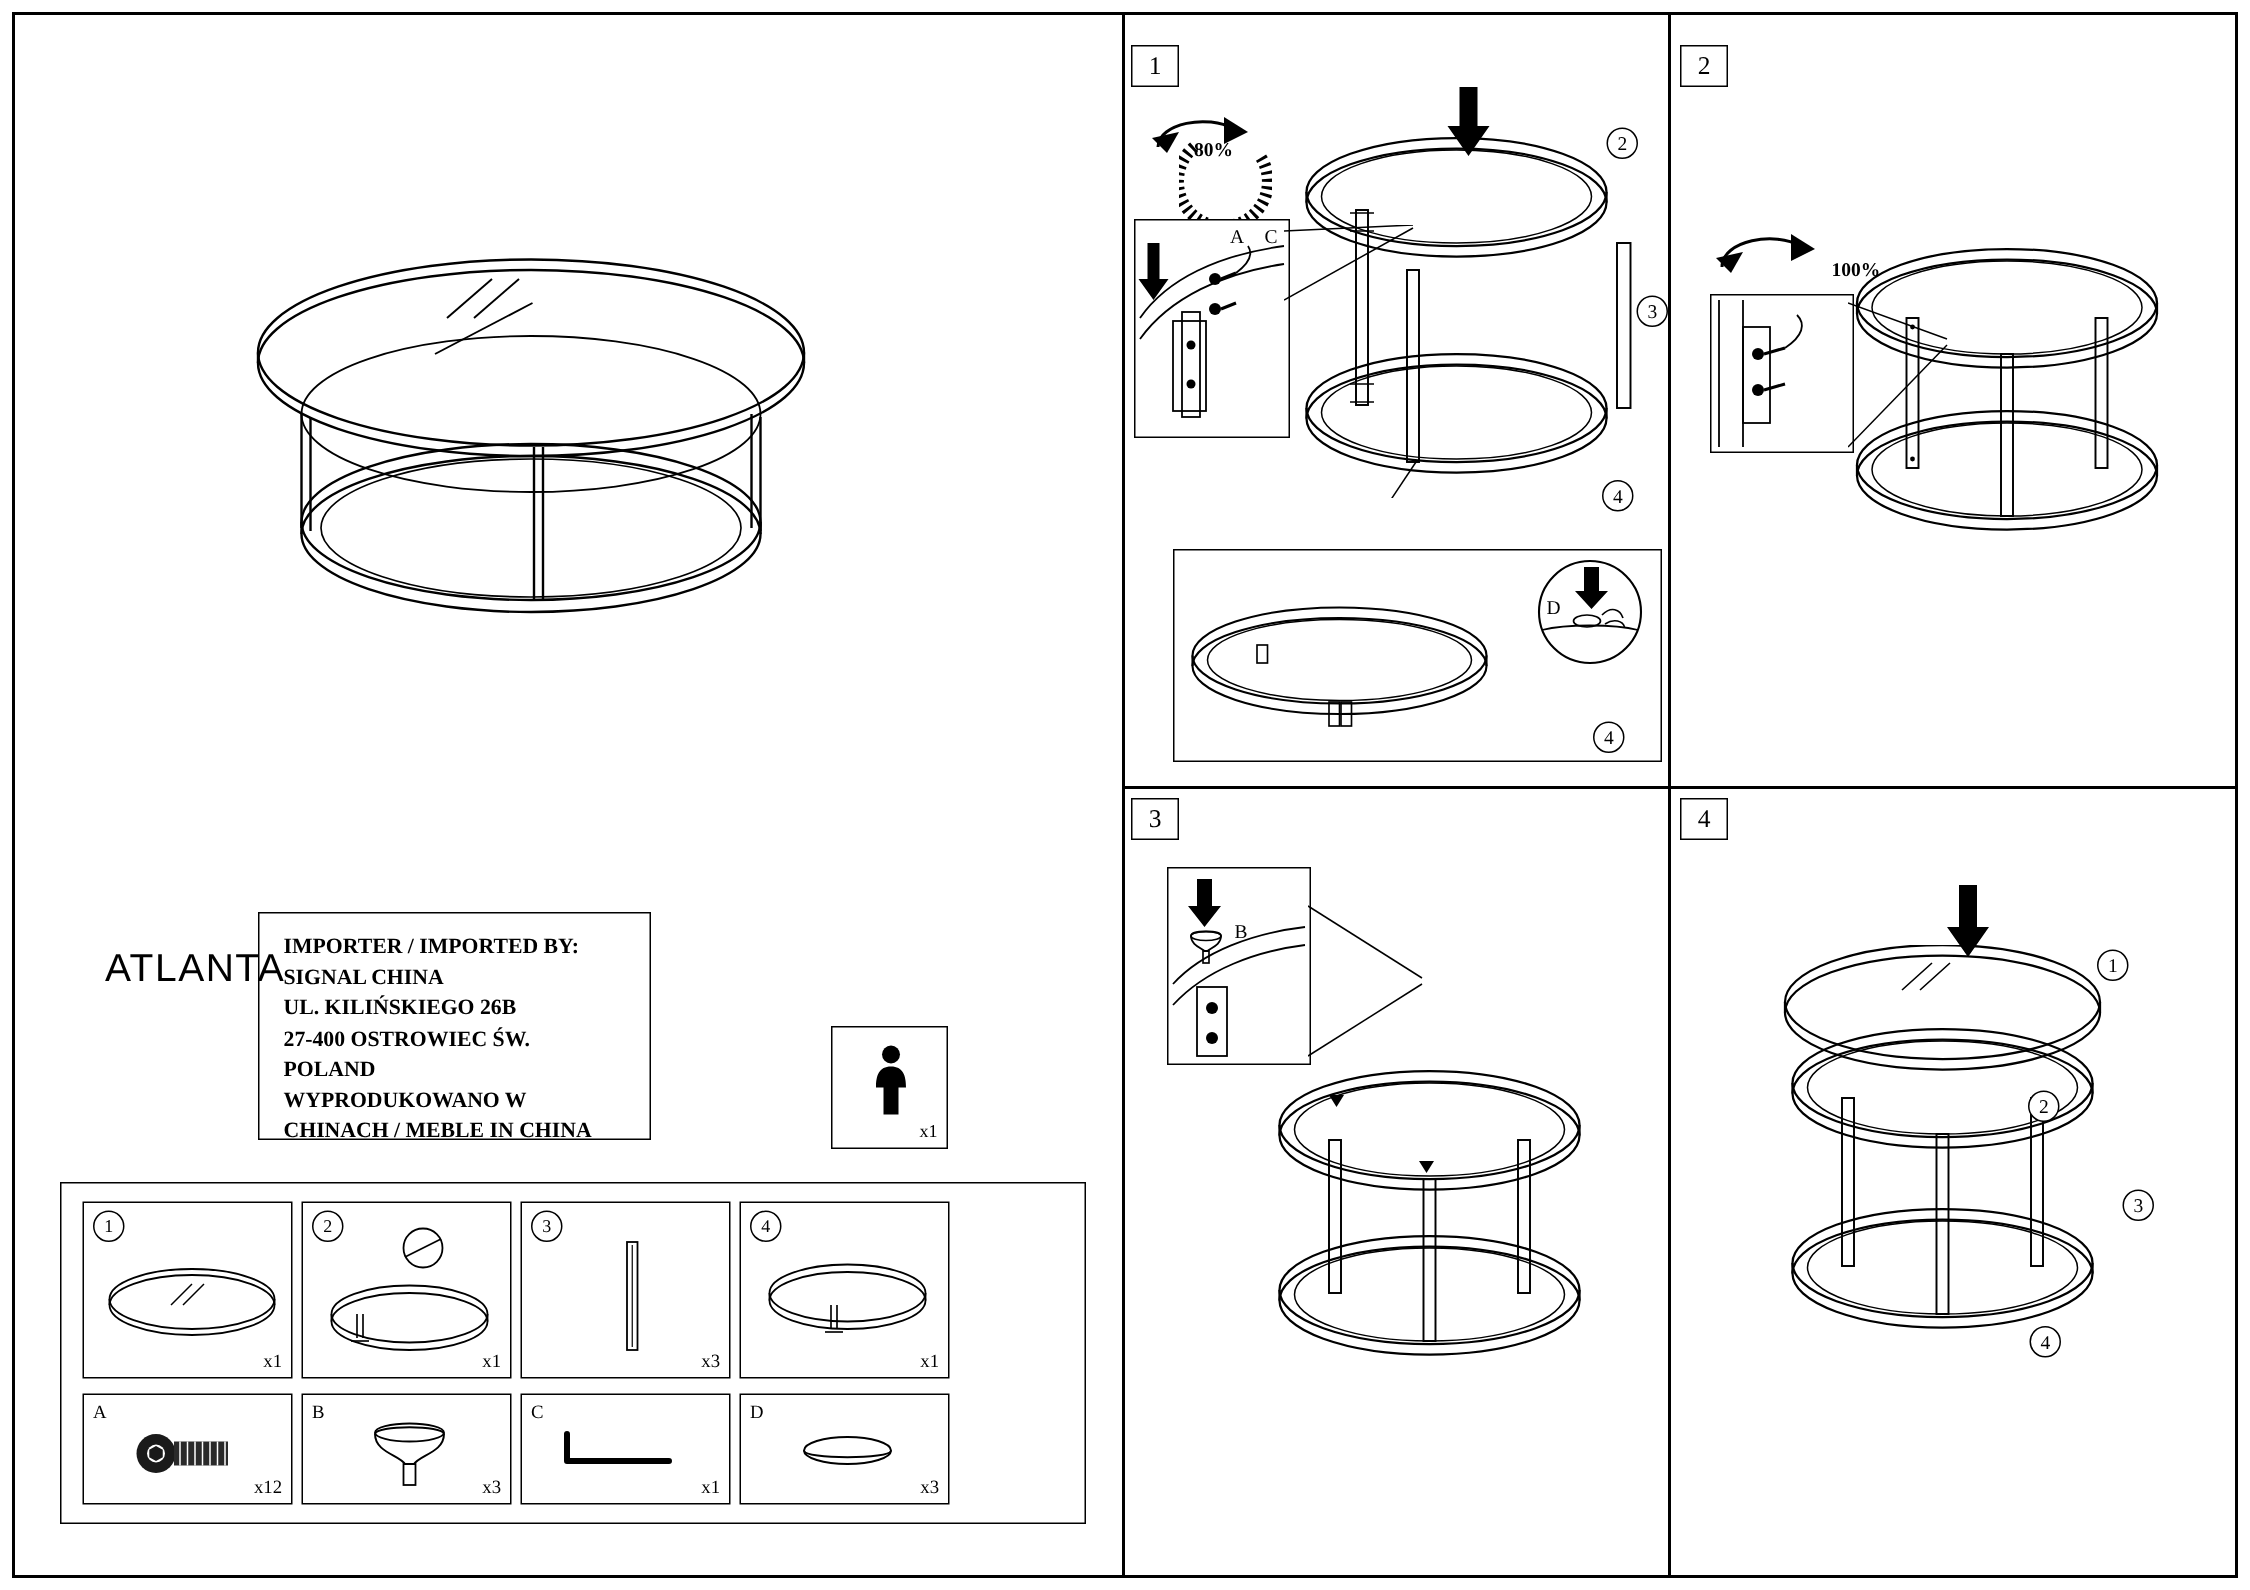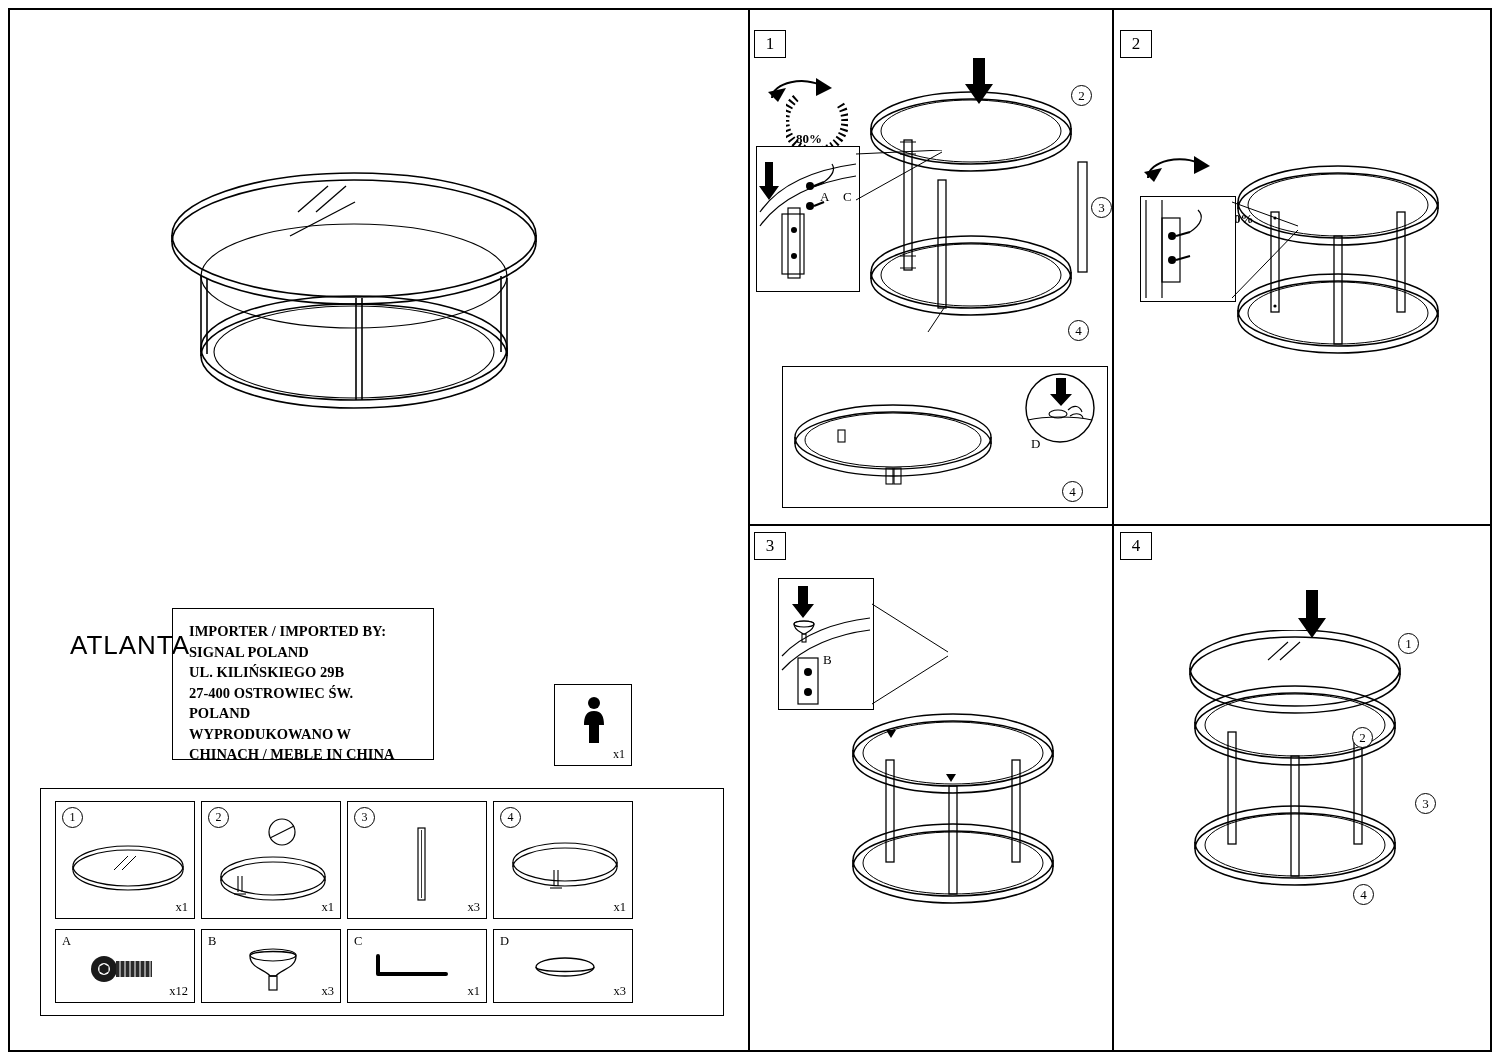--- a/index.html
+++ b/index.html
@@ -47,21 +47,20 @@
     display: flex;
     align-items: center;
     justify-content: center;
     box-sizing: border-box;
   }
   .lbl {
     position: absolute;
     font-family: "Liberation Serif", serif;
     font-size: 13px;
     white-space: nowrap;
-    margin-top: 39px;
   }
   .lbl-b {
     font-weight: bold;
   }
   .circnum {
     position: absolute;
     width: 21px;
     height: 21px;
     border: 1.3px solid #000;
     border-radius: 50%;
@@ -186,22 +185,22 @@
     <path class="nofill" d="M236 208 L236 310" stroke="#000" stroke-width="1.6"></path>
     <path class="nofill" d="M242 208 L242 310" stroke="#000" stroke-width="1.6"></path>
 
     <ellipse class="nofill" cx="234" cy="186" rx="153" ry="52" stroke="#000" stroke-width="1.2"></ellipse>
   </svg>
 
   <div id="brand">ATLANTA</div>
 
   <div id="importer">
     <div>IMPORTER / IMPORTED BY:</div>
-    <div>SIGNAL POLAND</div>
-    <div>UL. KILIŃSKIEGO 29B</div>
+    <div>SIGNAL CHINA</div>
+    <div>UL. KILIŃSKIEGO 26B</div>
     <div>27-400 OSTROWIEC ŚW.</div>
     <div>POLAND</div>
     <div>WYPRODUKOWANO W</div>
     <div>CHINACH / MEBLE IN CHINA</div>
   </div>
 
   <div class="box" id="personbox">
     <svg style="position:absolute; left:24px; top:10px;" width="30" height="50" viewBox="0 0 30 50">
       <circle cx="15" cy="8" r="6" fill="#000"></circle>
       <path d="M15 16 C7 16 5 22 5 30 L10 30 L10 48 L20 48 L20 30 L25 30 C25 22 23 16 15 16 Z" fill="#000"></path>

